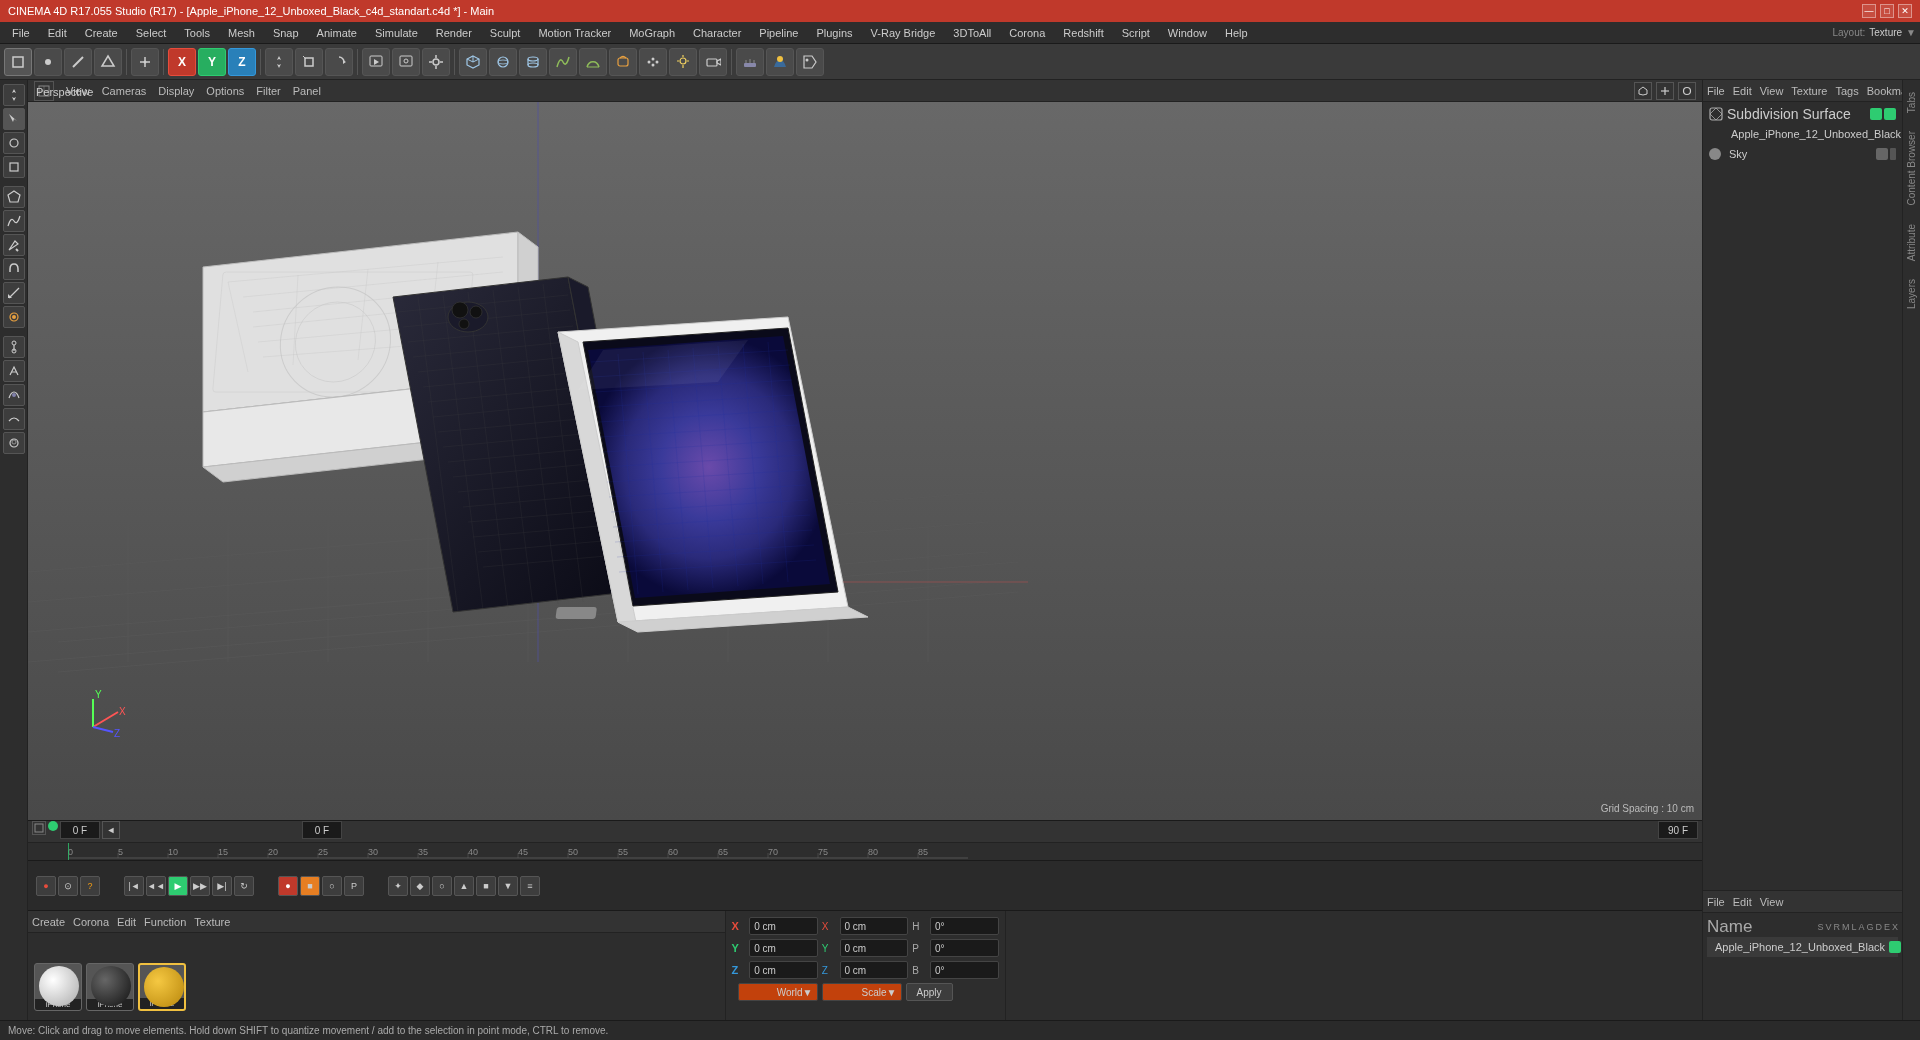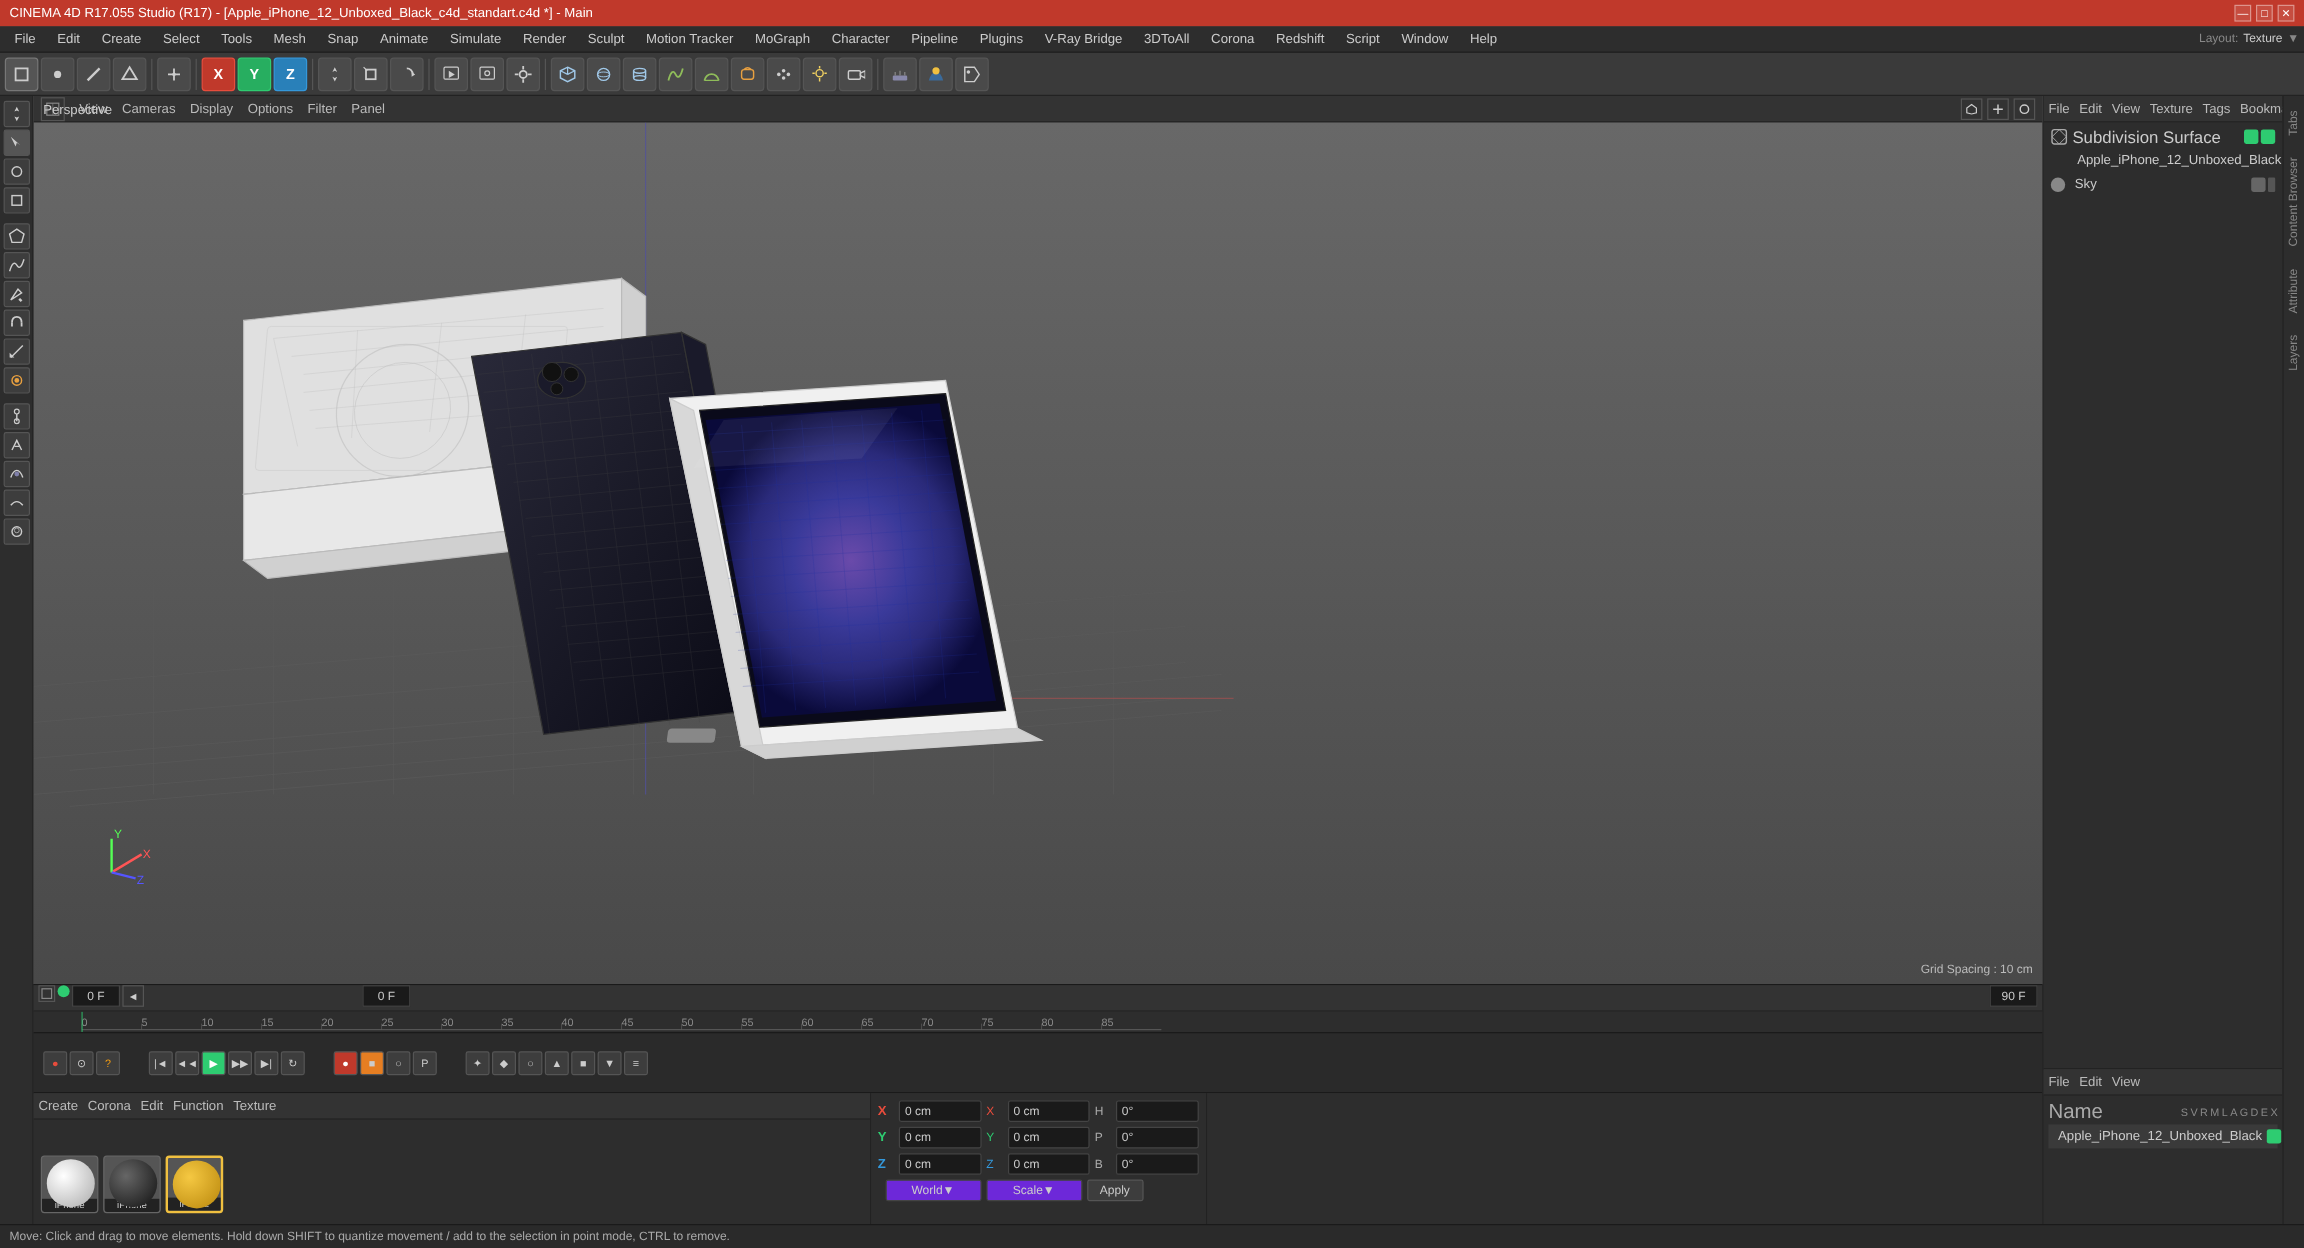--- a/index.html
+++ b/index.html
@@ -426,28 +426,28 @@
 
     
     #coord-bottom {
       display: flex;
       align-items: center;
       gap: 4px;
       padding: 0 6px 4px;
     }
     .coord-dropdown {
       height: 18px;
-      background: #6d28d9;
+      background: #c2410c;
       border: 1px solid #444;
       color: #ccc;
       font-size: 10px;
       padding: 0 4px;
       border-radius: 2px;
       width: 80px;
-      display: flex; align-items: center; justify-content: center;
+      display: flex; align-items: center; justify-content: flex-end;
       cursor: pointer;
     }
     .apply-btn {
       height: 18px;
       background: #3d3d3d;
       border: 1px solid #555;
       color: #ccc;
       font-size: 10px;
       padding: 0 10px;
       border-radius: 2px;

